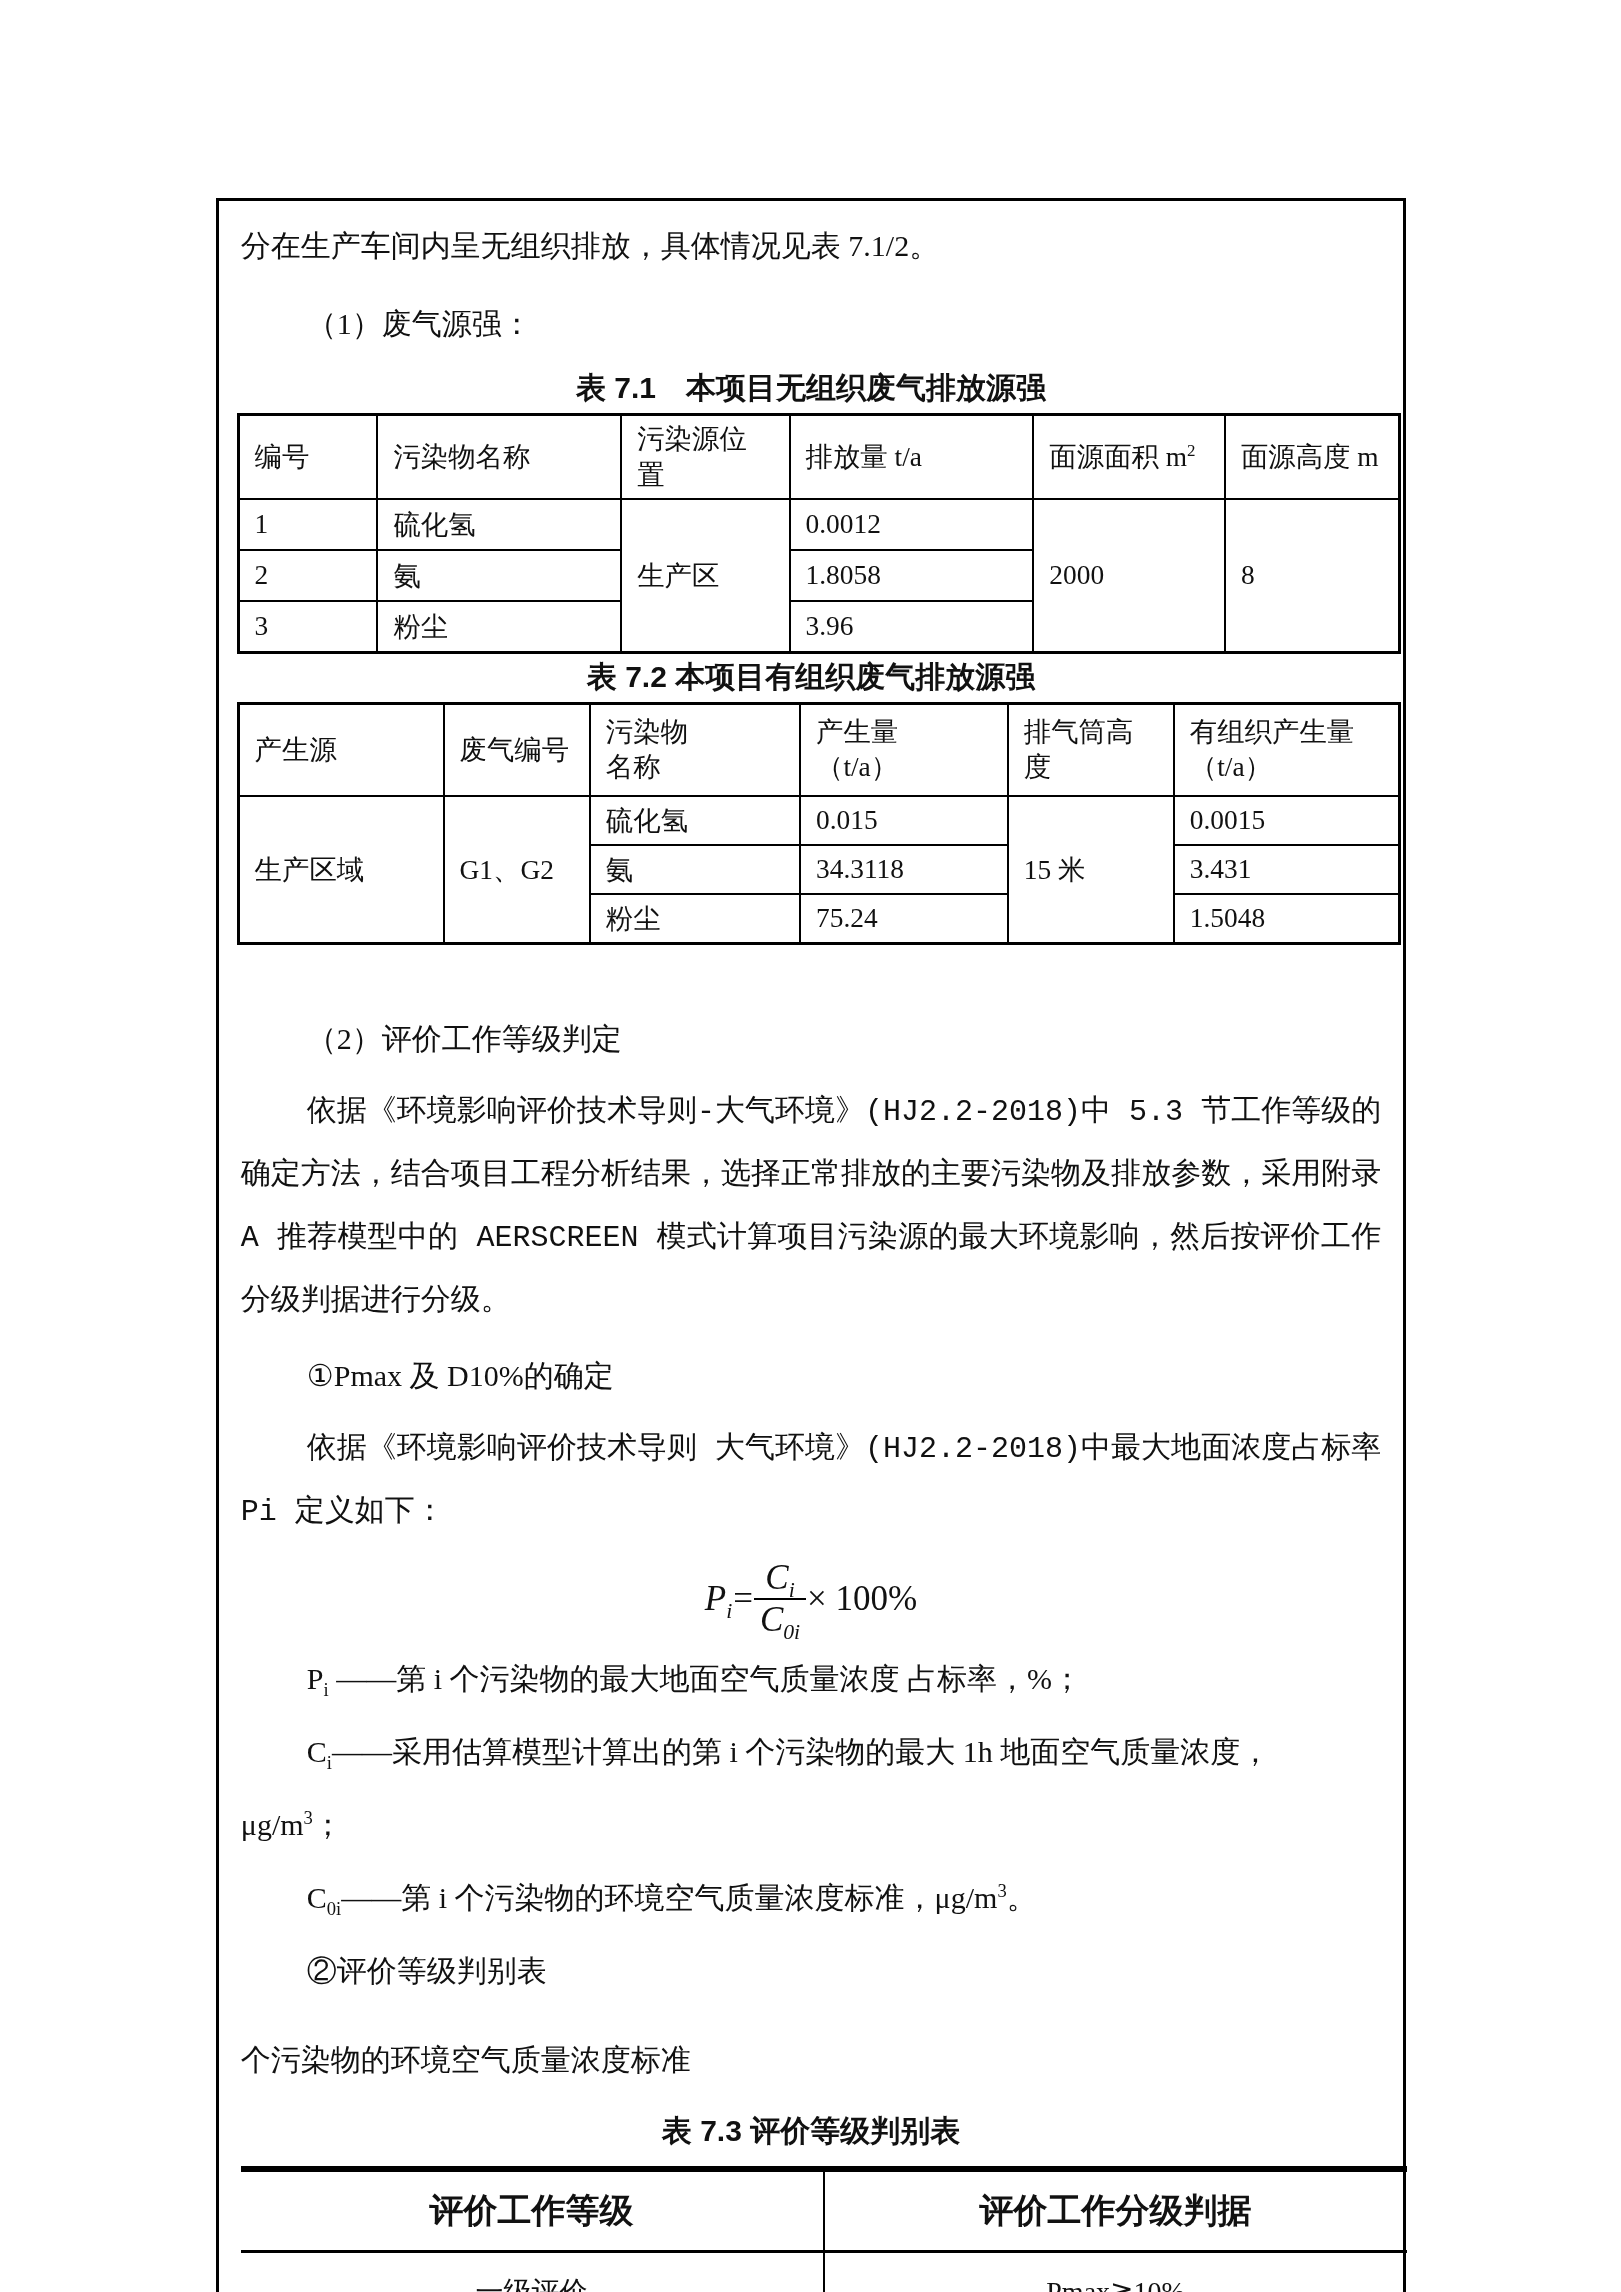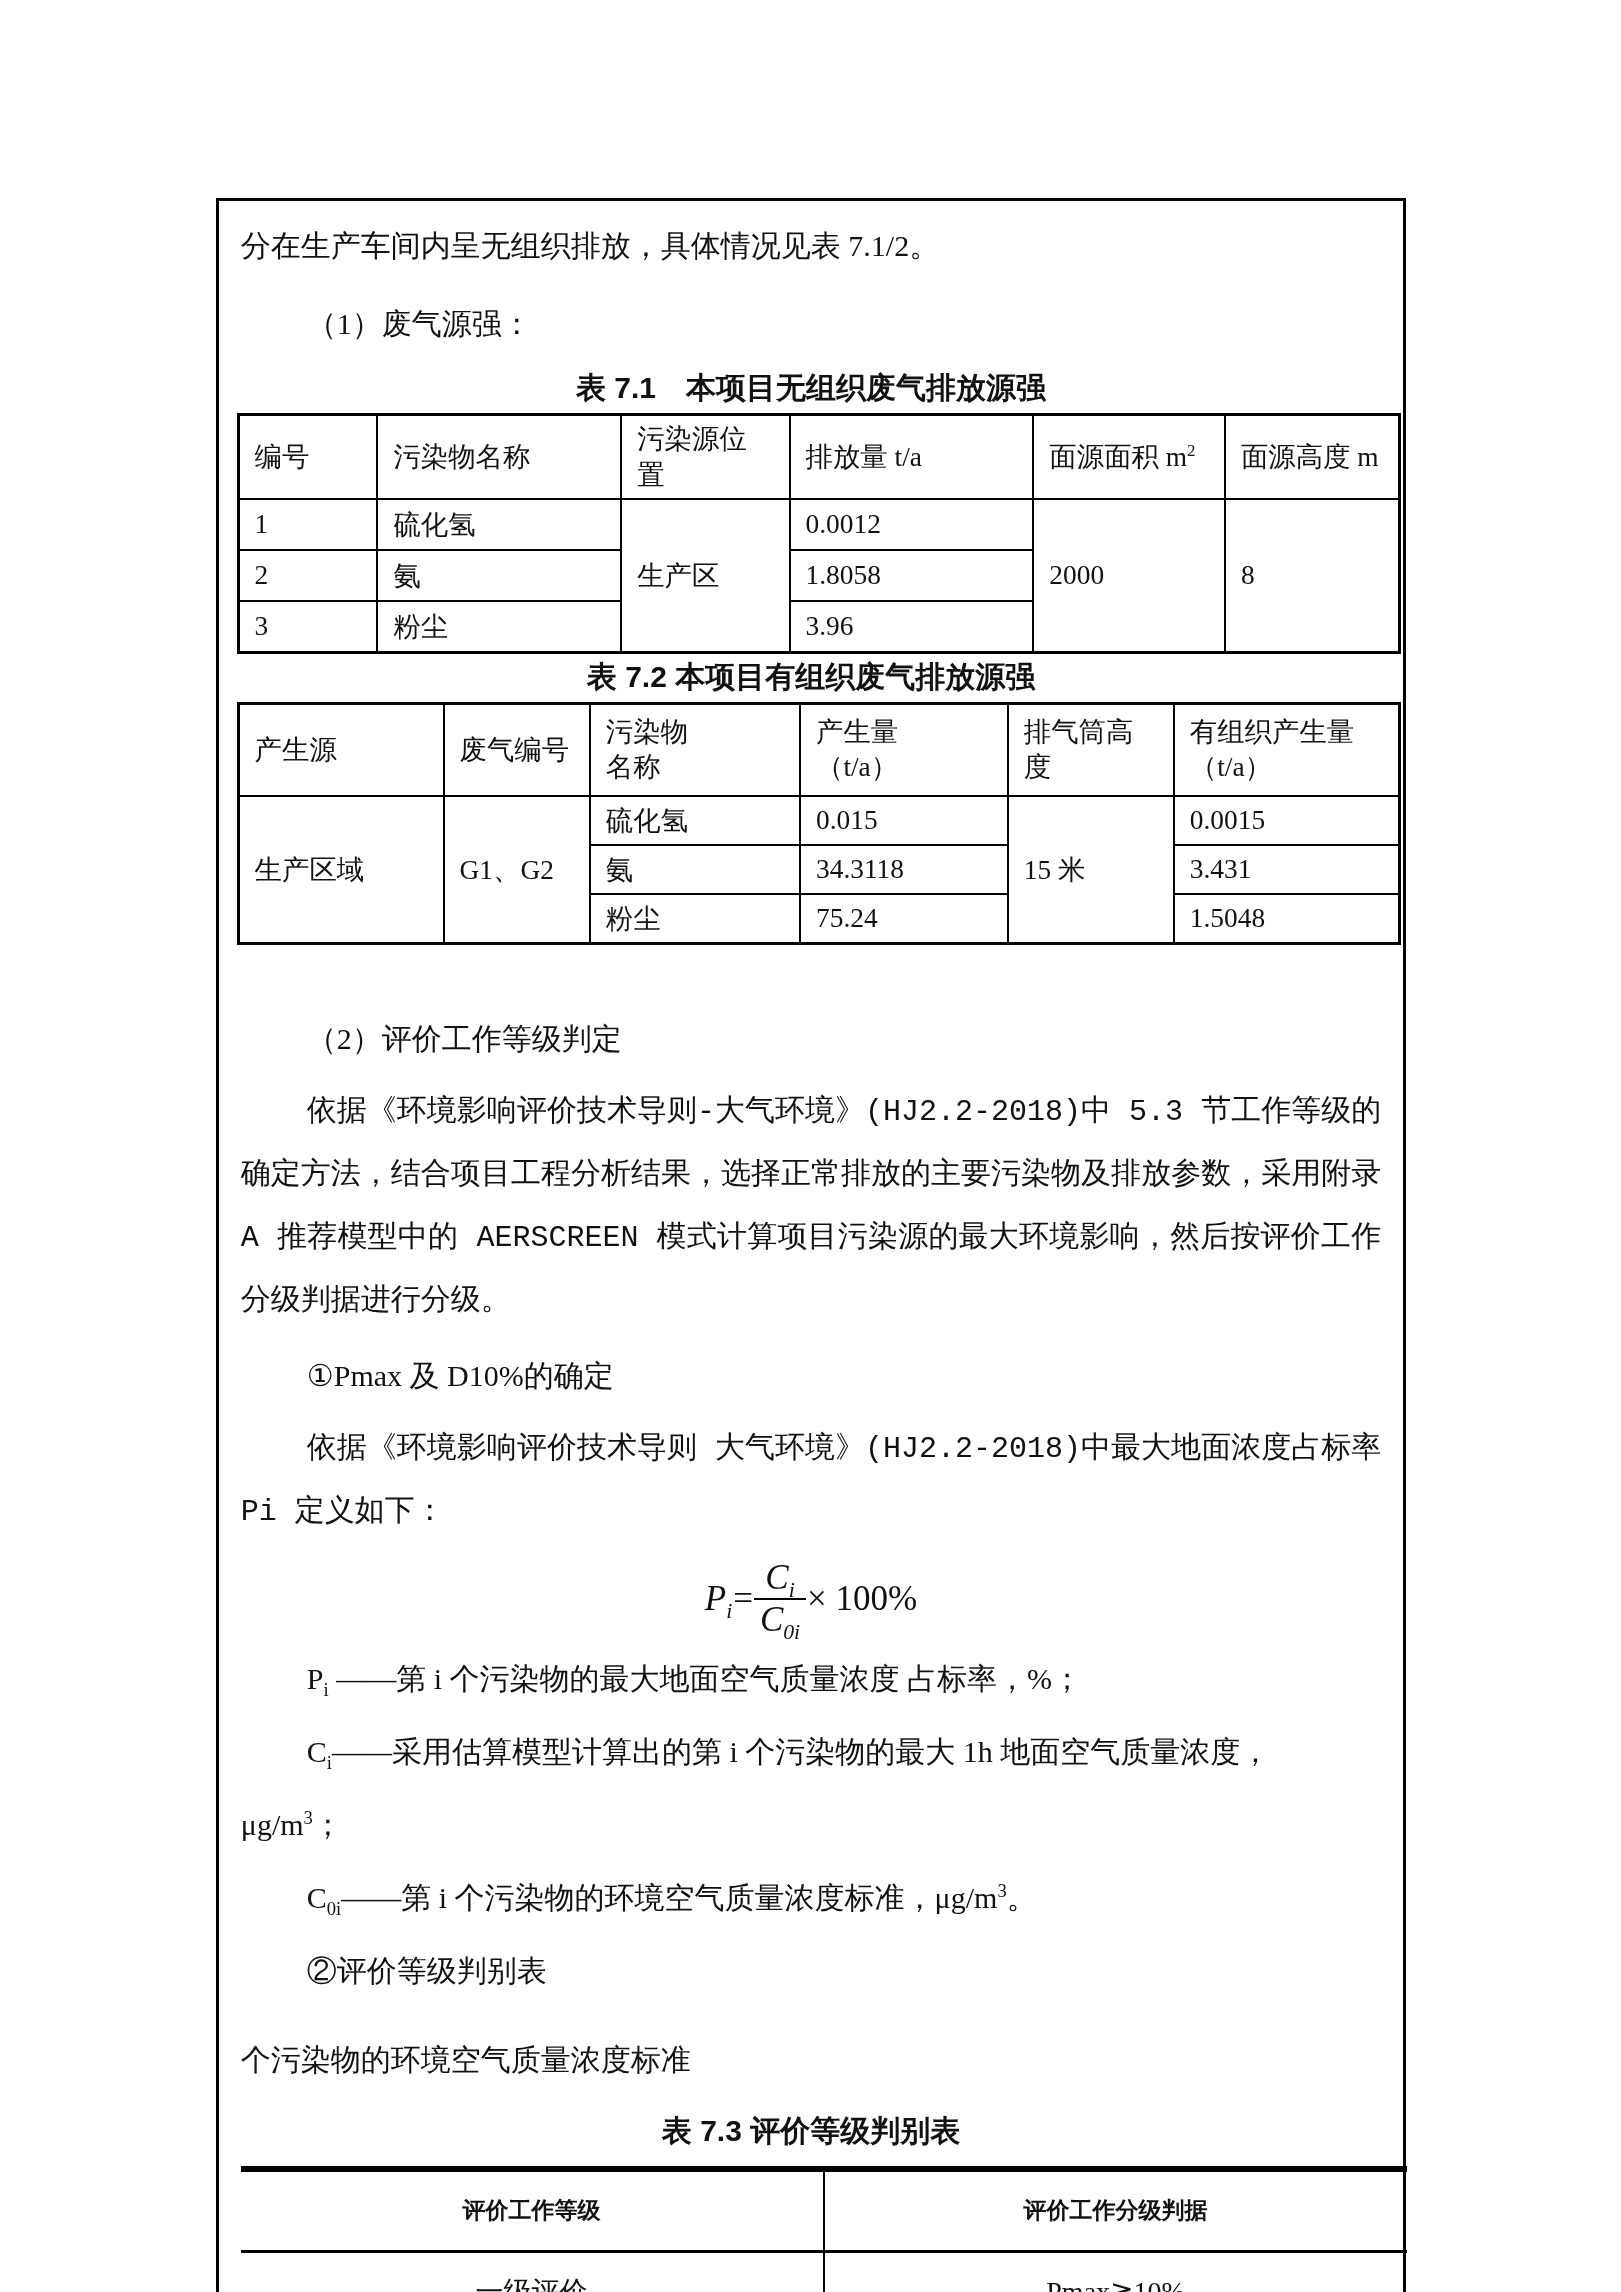--- a/index.html
+++ b/index.html
@@ -82,21 +82,21 @@
   }
   table.t3 th, table.t3 td {
     text-align: center;
     vertical-align: middle;
     height: 78px;
     padding: 0 3.9px;
   }
   table.t3 th {
     font-family: "Liberation Sans", "DejaVu Sans", sans-serif;
     font-weight: bold;
-    font-size: 23px;
+    font-size: 34px;
     border-bottom: 3.9px solid #000;
   }
   table.t3 tr.mid td { border-bottom: 3.9px solid #000; }
   table.t3 th:first-child, table.t3 td:first-child { border-right: 2px solid #000; }
 
   .formula-wrap {
     text-align: center;
     margin: 13.7px 0 7.8px 0;
   }
   .formula {

